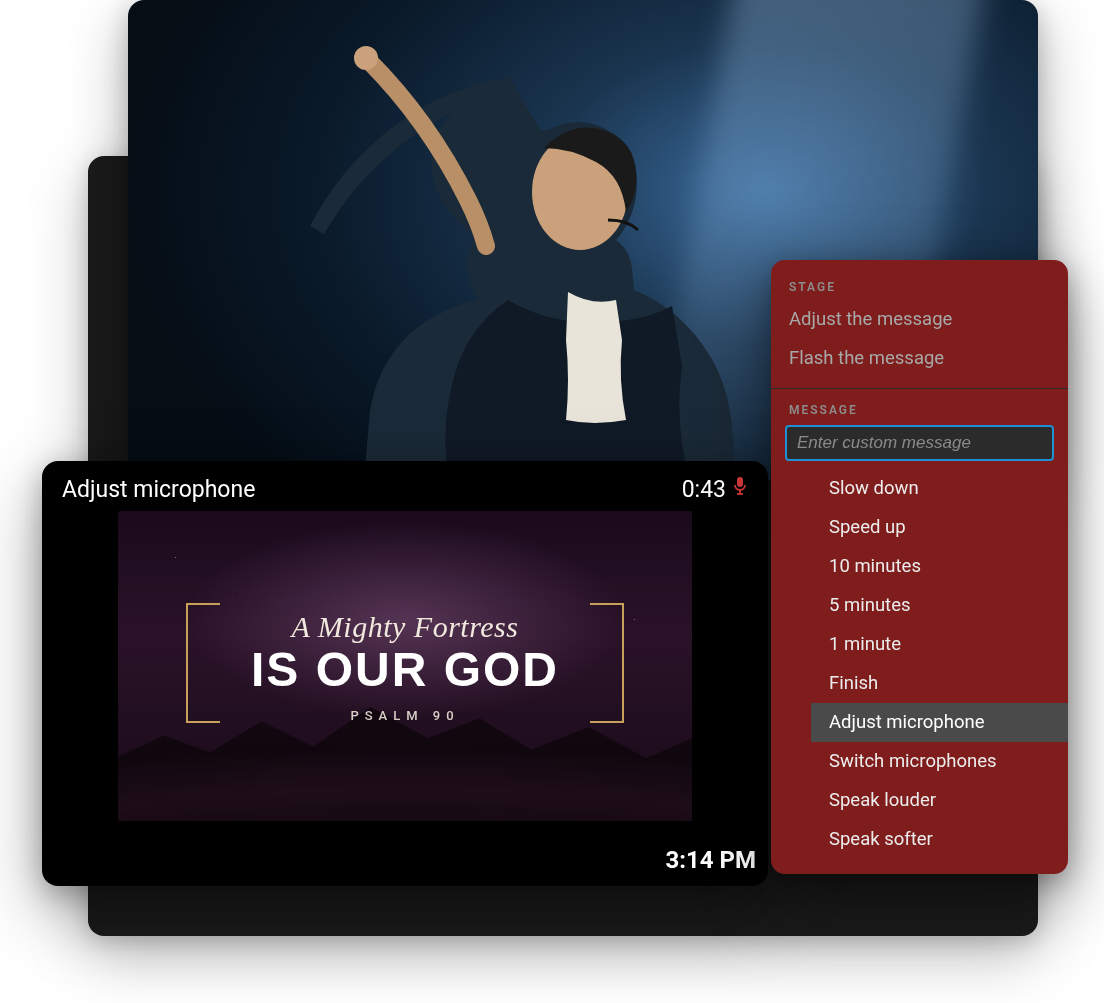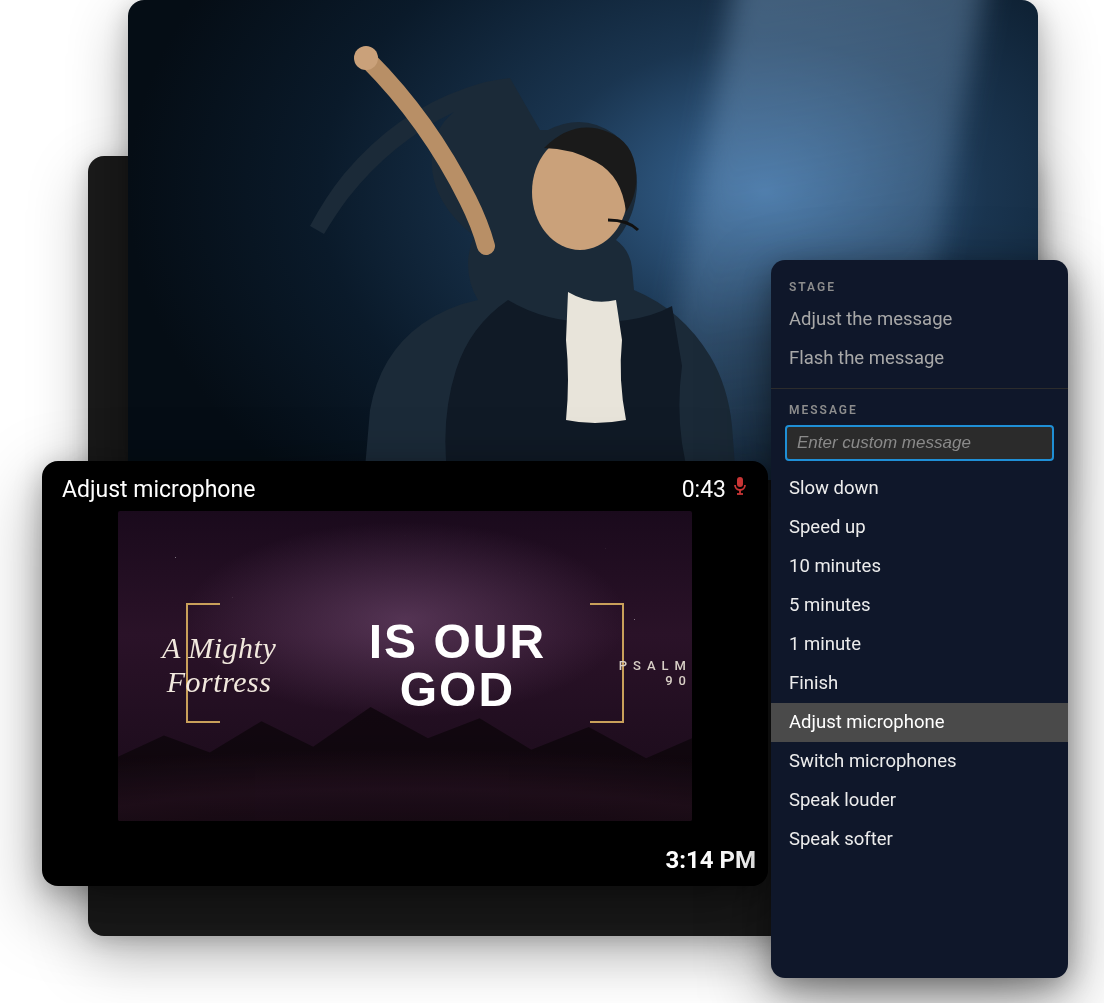--- a/index.html
+++ b/index.html
@@ -86,21 +86,21 @@
   .stage-slide {
     position: relative;
     margin: 0 76px;
     height: 310px;
     border-radius: 2px;
     background:
       radial-gradient(ellipse 55% 45% at 50% 35%, rgba(120,80,120,0.55), rgba(35,15,40,0) 70%),
       linear-gradient(180deg, #1a0a1c 0%, #2a1228 40%, #180a18 100%);
     overflow: hidden;
     display: flex;
-    flex-direction: row;
+    flex-direction: column;
     align-items: center;
     justify-content: center;
     text-align: center;
   }
   .stage-slide::before {
     content: "";
     position: absolute;
     inset: 0;
     background:
       radial-gradient(ellipse 1px 1px at 10% 15%, #fff, transparent 60%),
@@ -165,43 +165,43 @@
     font-weight: 700;
     margin-left: 45px;
   }
 
   
   .panel {
     position: absolute;
     left: 771px;
     top: 260px;
     width: 297px;
-    height: 718px;
-    background: #0f172a;
+    height: 614px;
+    background: #7f1d1d;
     border-radius: 14px;
     box-shadow: 0 24px 70px rgba(0,0,0,0.4), 0 8px 28px rgba(0,0,0,0.3);
     color: #e6e6e6;
     padding-top: 14px;
     overflow: hidden;
   }
   .panel-section-label {
     font-size: 12px;
     letter-spacing: 2px;
     color: #8d8d8d;
     padding: 6px 18px 6px 18px;
     font-weight: 600;
   }
   .panel-item {
     font-size: 18.5px;
     padding: 7px 18px;
     color: #a8a8a8;
     cursor: pointer;
     line-height: 1.35;
   }
-  .panel-item.bright { color: #ececec; }
+  .panel-item.bright { color: #ececec; margin-left: 40px; }
   .panel-item.selected {
     background: #4a4a4a;
     color: #fff;
   }
   .panel-divider {
     height: 1px;
     background: #2c2c2c;
     margin: 10px 0 8px 0;
   }
   .panel-input-wrap {

